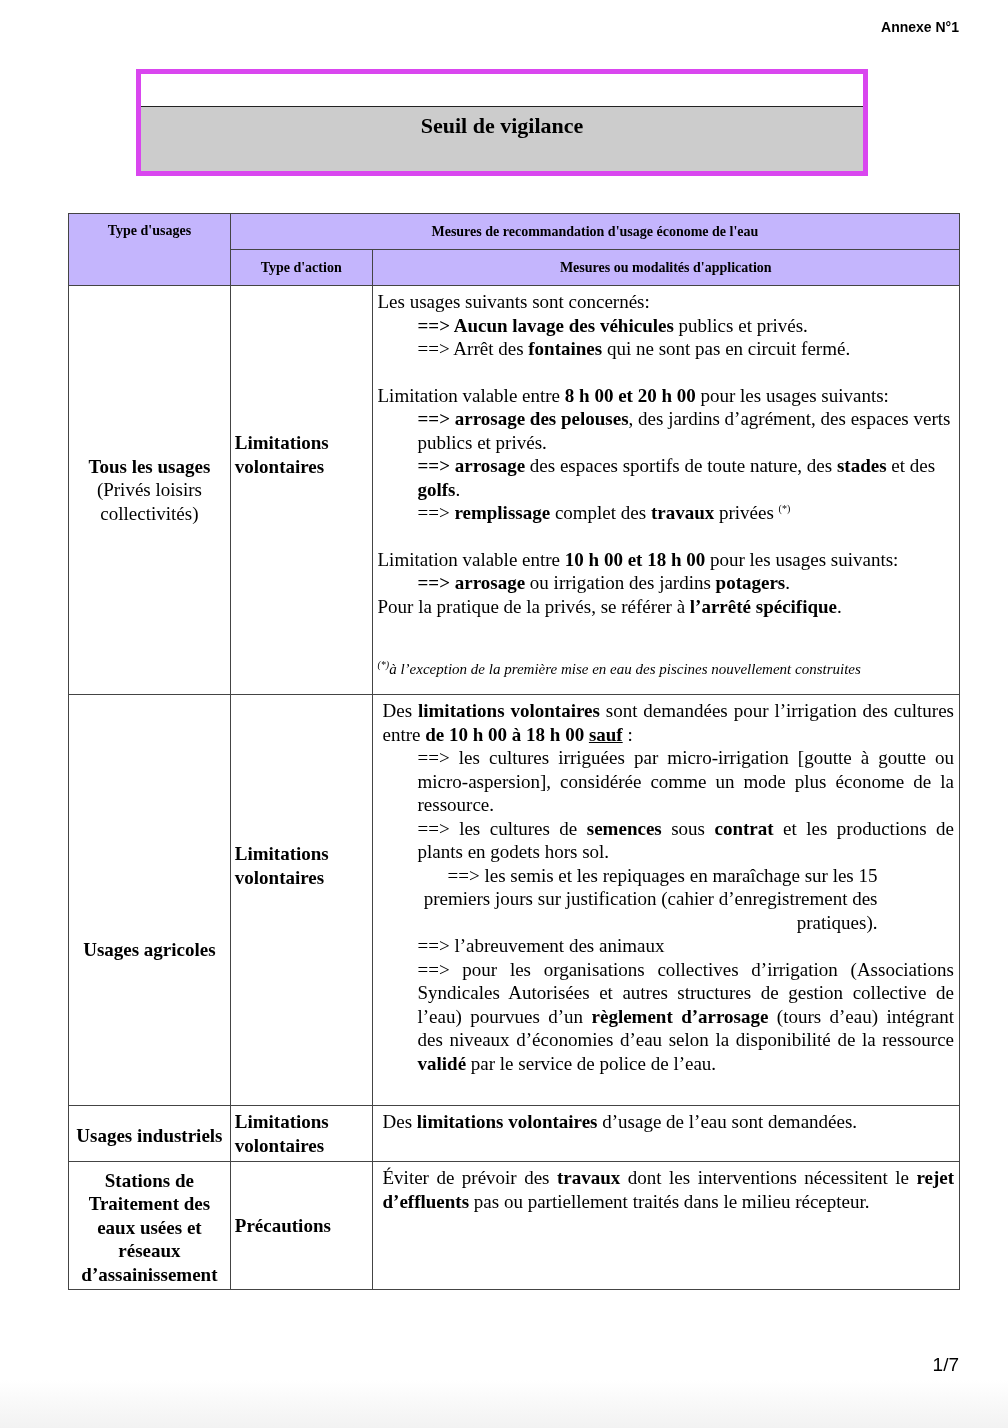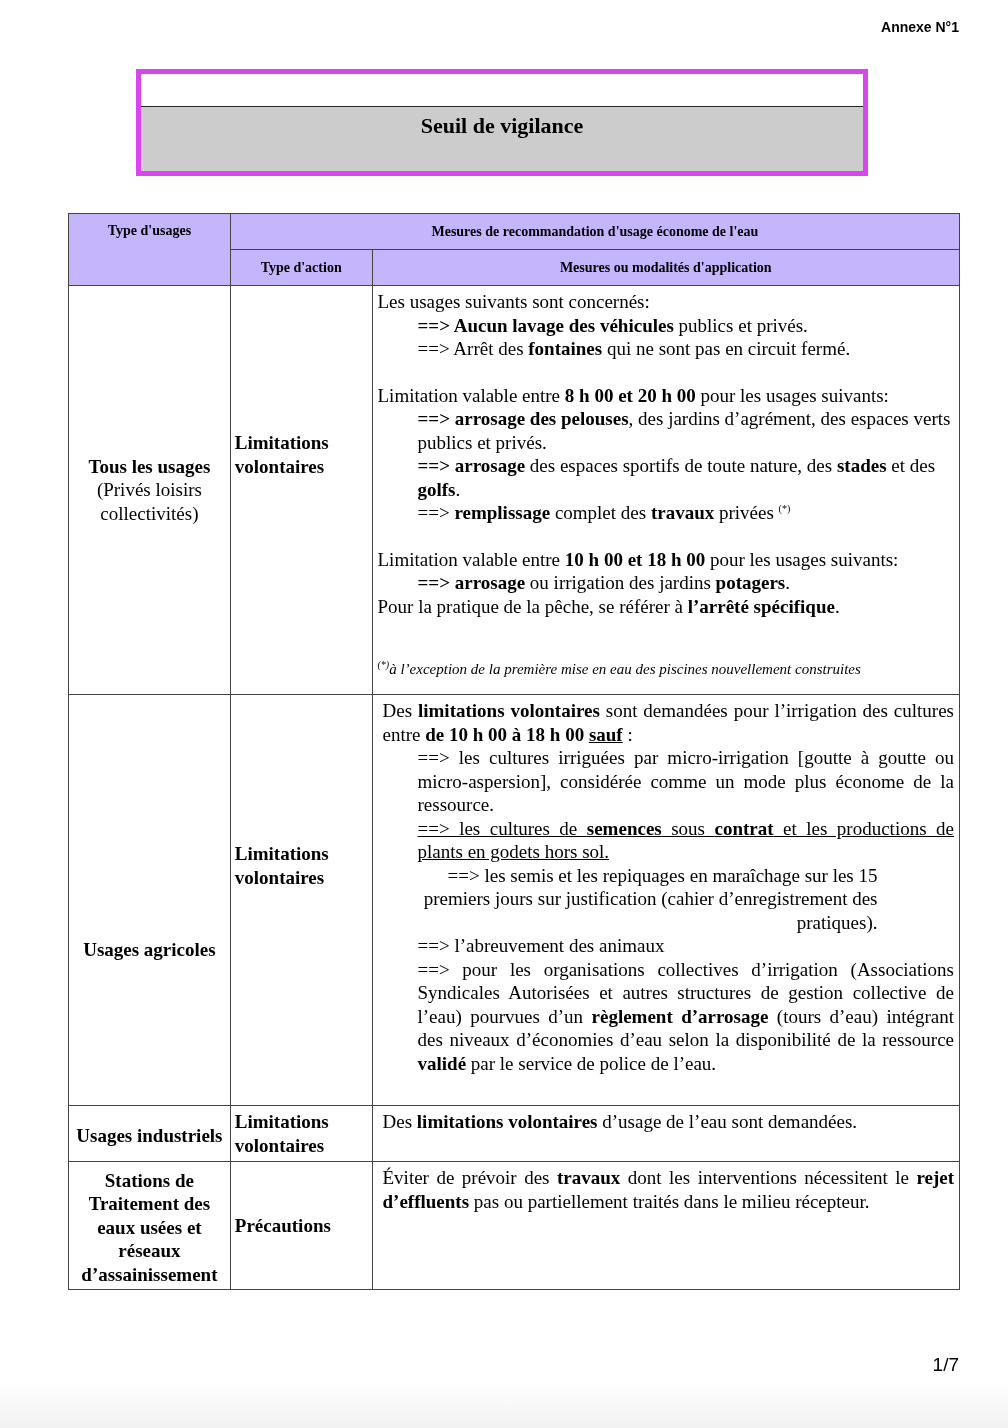--- a/index.html
+++ b/index.html
@@ -106,34 +106,34 @@
       <div class="ind"><b>==&gt; </b><b>Aucun lavage des véhicules</b><span> publics et privés.</span></div>
       <div class="ind"><span>==&gt; Arrêt des </span><b>fontaines</b><span> qui ne sont pas en circuit fermé.</span></div>
       <div class="gap"></div>
       <div><span>Limitation valable entre </span><b>8 h 00 et 20 h 00</b><span> pour les usages suivants:</span></div>
       <div class="ind"><b>==&gt; </b><b>arrosage des pelouses</b><span>, des jardins d’agrément, des espaces verts publics et privés.</span></div>
       <div class="ind"><b>==&gt; </b><b>arrosage</b><span> des espaces sportifs de toute nature, des </span><b>stades</b><span> et des </span><b>golfs</b><span>.</span></div>
       <div class="ind"><span>==&gt; </span><b>remplissage</b><span> complet des </span><b>travaux</b><span> privées </span><sup>(*)</sup></div>
       <div class="gap"></div>
       <div><span>Limitation valable entre </span><b>10 h 00  et 18 h 00</b><span> pour les usages suivants:</span></div>
       <div class="ind"><b>==&gt; </b><b>arrosage</b><span> ou irrigation des jardins </span><b>potagers</b><span>.</span></div>
-      <div><span>Pour la pratique de la pêche, se référer à </span><b>l’arrêté spécifique</b><span>.</span></div>
+      <div><span>Pour la pratique de la privés, se référer à </span><b>l’arrêté spécifique</b><span>.</span></div>
       <div class="foot"><sup>(*)</sup><span>à l’exception de la première mise en eau des  piscines nouvellement construites</span></div>
     </td>
   </tr>
 
   <tr class="r2">
     <td class="usage" style="vertical-align:top; padding-top:100px;">
       <div>Usages agricoles</div>
     </td>
     <td class="action" style="vertical-align:top; padding-top:147px;">Limitations volontaires</td>
     <td class="m just" style="padding-left:10px !important;">
       <div><span>Des </span><b>limitations volontaires</b><span> sont demandées pour l’irrigation des cultures entre </span><b>de 10 h 00  à 18 h 00 </b><b><u>sauf</u></b><span> :</span></div>
       <div class="ind2" style="padding-left:35px;">==&gt; les cultures irriguées par micro-irrigation [goutte à goutte ou micro-aspersion], considérée comme un mode plus économe de la ressource.</div>
-      <div class="ind2" style="padding-left:35px;text-decoration:underline;"><span>==&gt; les cultures de </span><b>semences</b><span> sous </span><b>contrat</b><span> et les productions de plants en godets hors sol.</span></div>
+      <div class="ind2" style="padding-left:35px;"><span>==&gt; les cultures de </span><b>semences</b><span> sous </span><b>contrat</b><span> et les productions de plants en godets hors sol.</span></div>
       <div class="ind2" style="padding-left:35px; text-align:right; width:460px;">==&gt; les semis et les repiquages en maraîchage sur les 15 premiers jours sur justification (cahier d’enregistrement des pratiques).</div>
       <div class="ind2" style="padding-left:35px;">==&gt; l’abreuvement des animaux</div>
       <div class="ind2" style="padding-left:35px;"><span>==&gt; pour les organisations collectives d’irrigation (Associations Syndicales Autorisées et autres structures de gestion collective de l’eau) pourvues d’un </span><b>règlement d’arrosage</b><span> (tours d’eau) intégrant des niveaux d’économies d’eau selon la disponibilité de la ressource </span><b>validé</b><span> par le service de police de l’eau.</span></div>
     </td>
   </tr>
 
   <tr class="r3">
     <td class="usage" style="vertical-align:top; padding-top:4px;">Usages industriels</td>
     <td class="action" style="padding-top:4px;">Limitations volontaires</td>
     <td class="m" style="padding-left:10px !important;">

